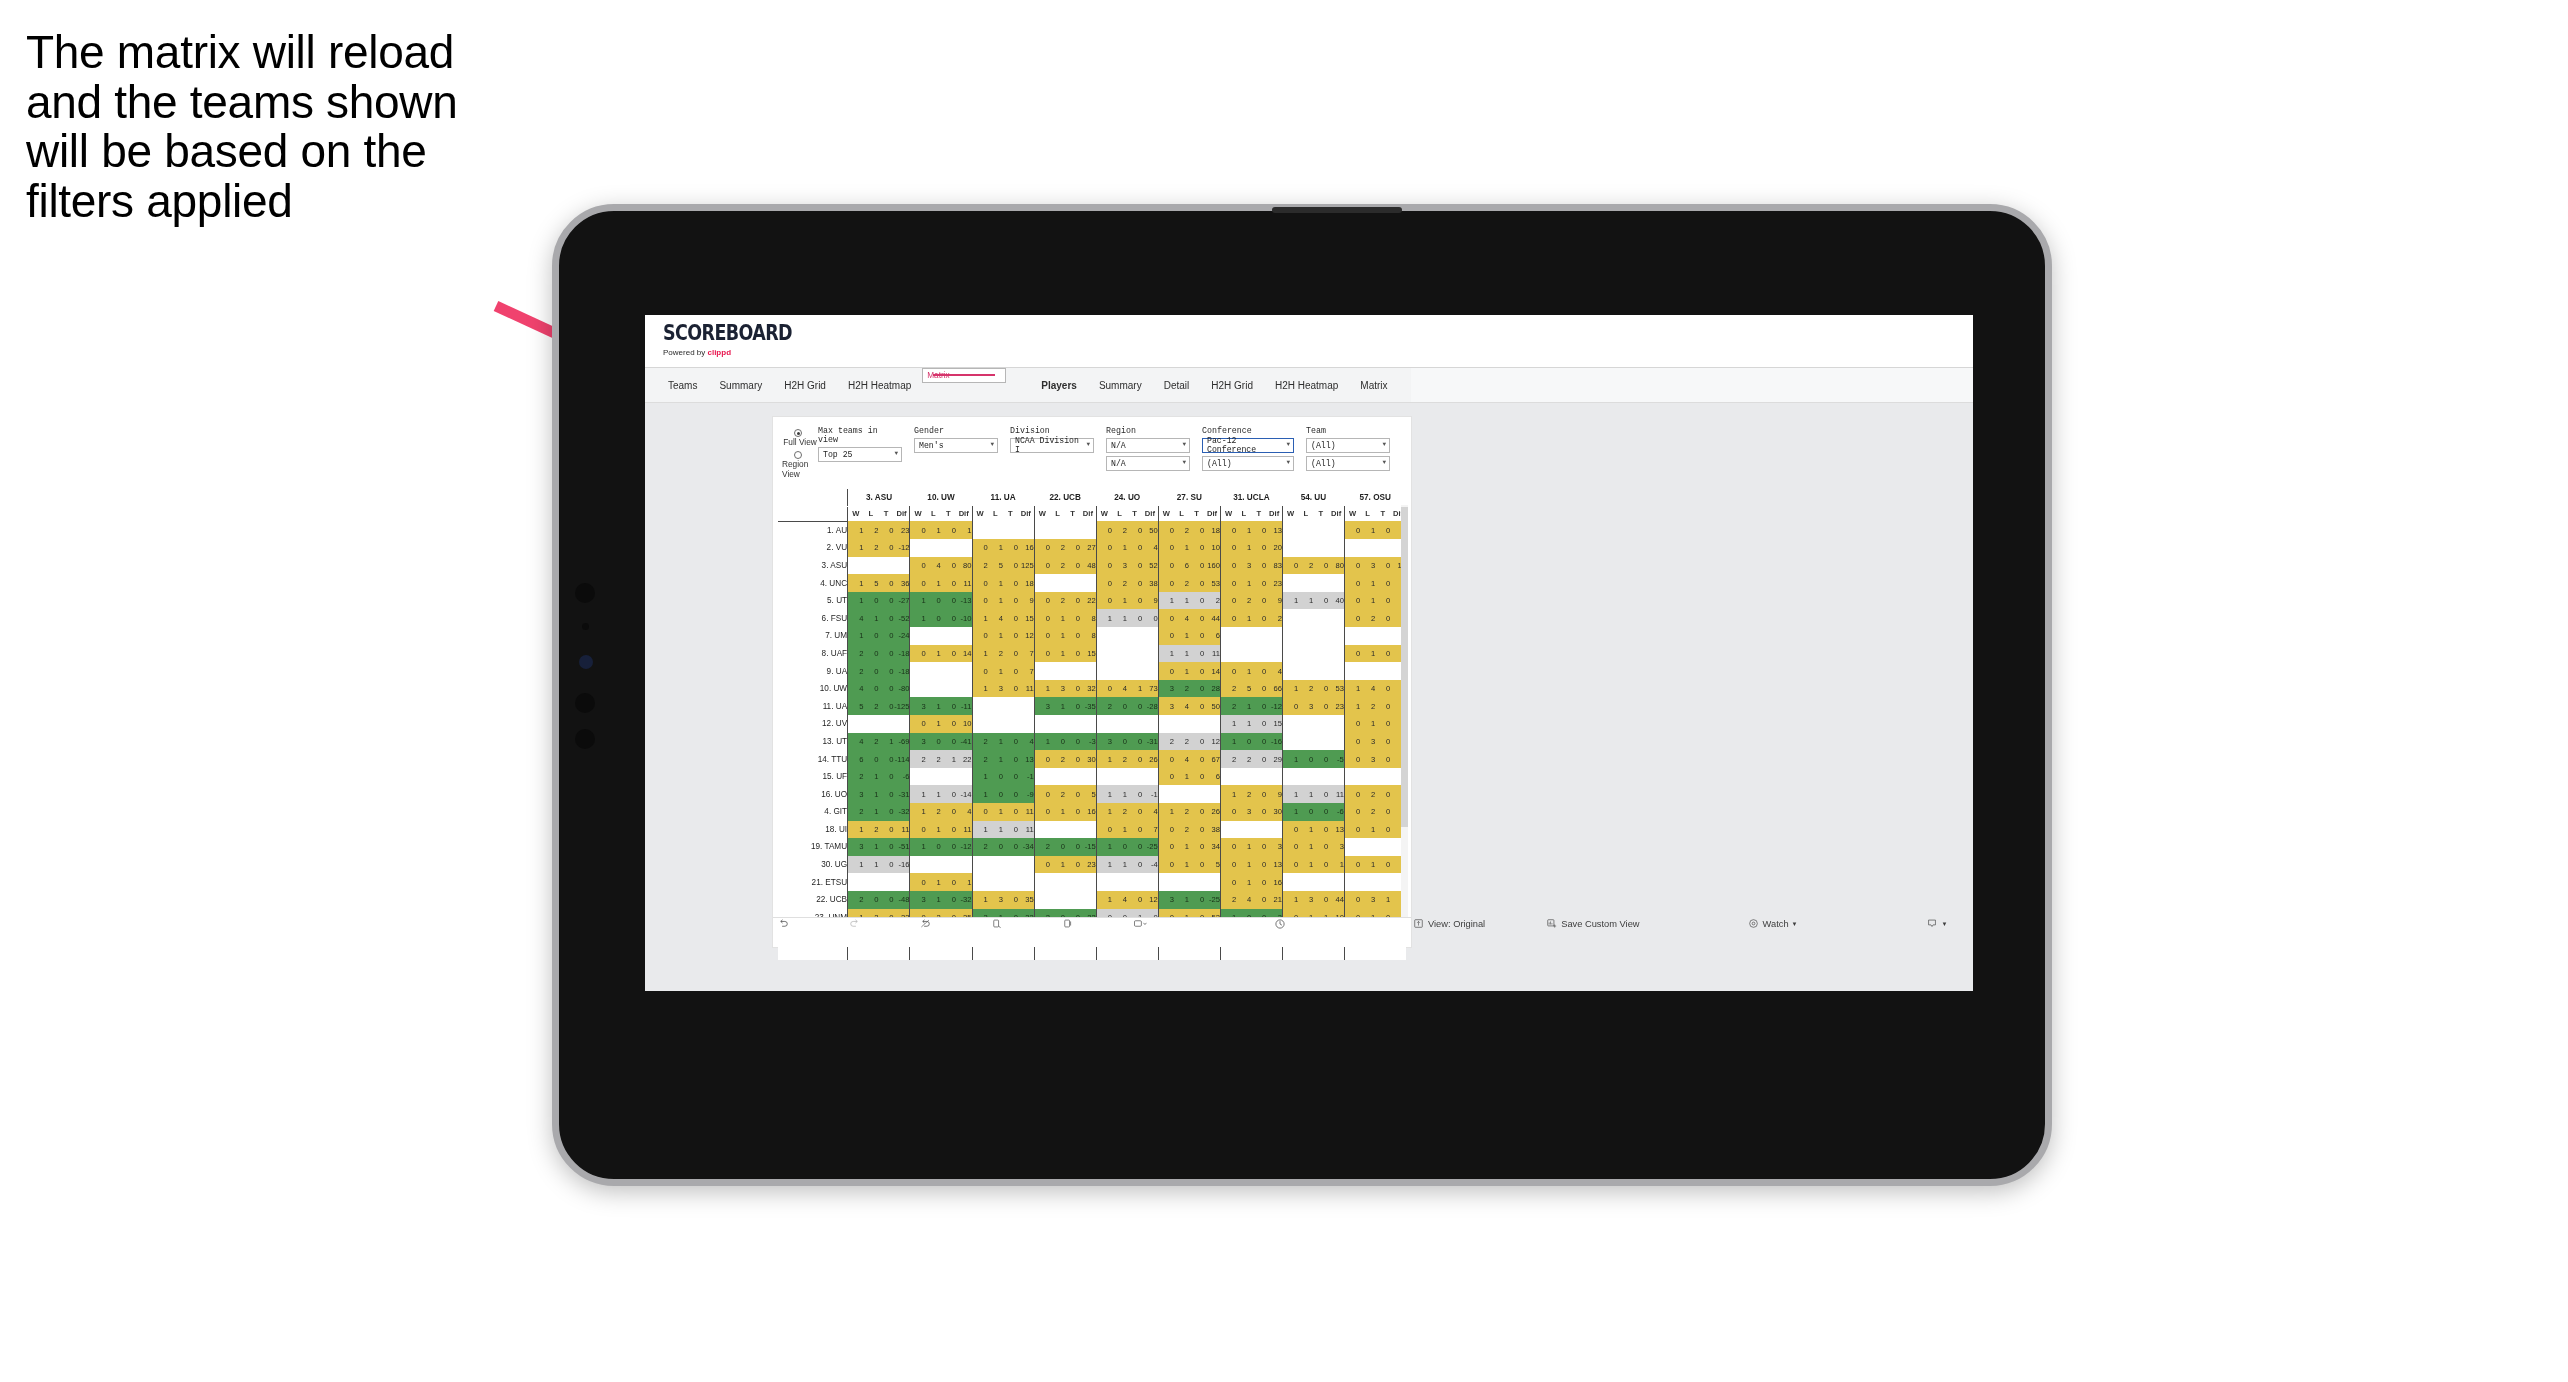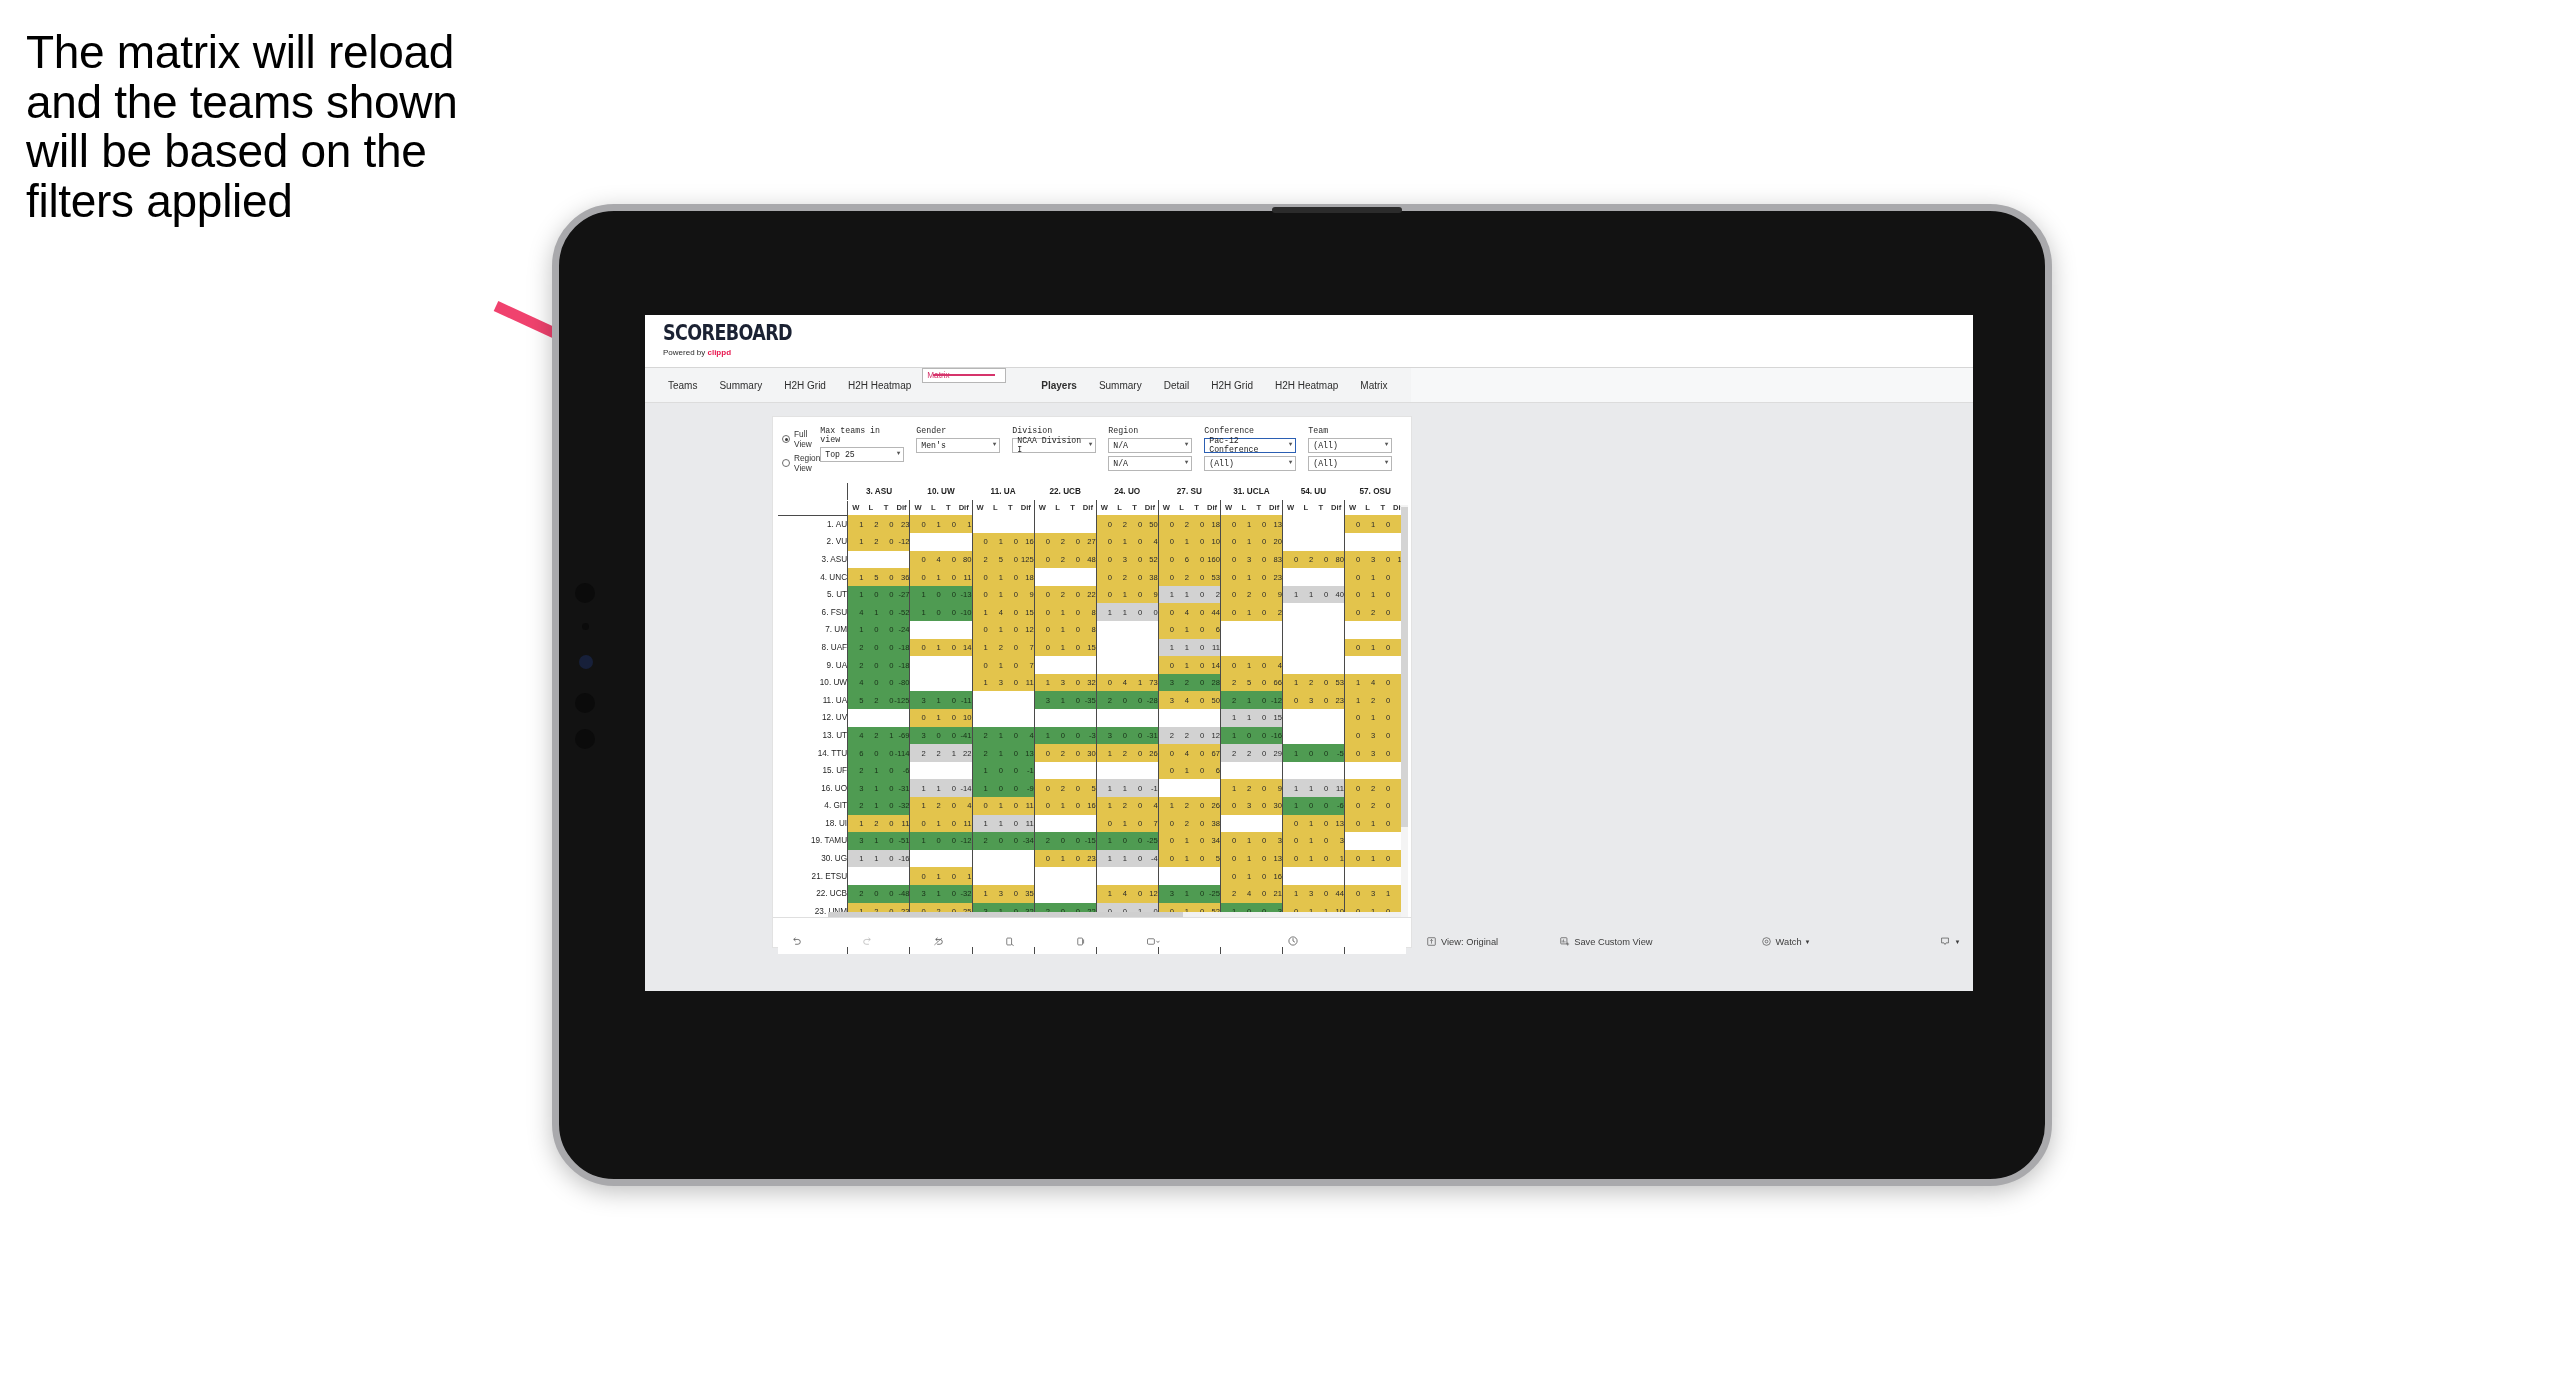--- a/index.html
+++ b/index.html
@@ -64,21 +64,21 @@
   .subGap{width:24px;}
   
   #canvas{position:relative;height:590px;background:#e9eaec;}
   #vizCard{
     position:absolute;left:128px;top:14px;width:638px;height:530px;background:#fff;
     box-shadow:0 0 0 1px #e2e2e2;
   }
   
   #filters{display:flex;padding:9px 9px 4px 9px;font-size:8px;color:#333;}
   .radioCol{width:78px;padding-top:3px;}
-  .radioRow{display:flex;align-items:center;margin-bottom:4px;font-size:8.3px;}
+  .radioRow{display:flex;align-items:center;margin-bottom:4px;font-size:8.3px;flex-direction:column;}
   .radioDot{
     width:8px;height:8px;border-radius:50%;border:1.1px solid #6d6d6d;margin-right:4px;
     box-sizing:border-box;background:#fff;position:relative;flex:0 0 auto;
   }
   .radioDot.on:after{content:"";position:absolute;left:1.6px;top:1.6px;width:3.2px;height:3.2px;border-radius:50%;background:#3b3b3b;}
   .fGroup{margin-right:12px;font-family:Liberation Mono, monospace;}
   .fLabel{font-size:8.3px;color:#2b2b2b;margin-bottom:2.5px;}
   .sel{
     width:84px;height:15px;border:1px solid #b6b6b6;background:#fff;box-sizing:border-box;
     display:flex;align-items:center;justify-content:space-between;padding:0 3px 0 4px;
@@ -119,21 +119,21 @@
   .tailRow td{height:16px;border-bottom:0;background:#fff;}
   .tailRow td.gl{border-left:1.4px solid #4a4a4a;}
   
   #hscroll{position:absolute;left:55px;bottom:34px;width:575px;height:8px;background:#f1f1f1;}
   #hthumb{position:absolute;left:0;top:0;width:355px;height:8px;background:#cfcfcf;}
   #vscroll{position:absolute;right:3px;top:88px;width:7px;height:420px;background:#f4f4f4;}
   #vthumb{position:absolute;right:3px;top:90px;width:7px;height:320px;background:#d4d4d4;}
   
   #toolbar{
     position:absolute;left:0;bottom:0;width:100%;height:30px;background:#fff;
-    border-top:1px solid #dfdfdf;display:flex;align-items:flex-end;padding-left:18px;
+    border-top:1px solid #dfdfdf;display:flex;align-items:flex-start;padding-left:5px;
     box-sizing:border-box;font-size:9.3px;color:#3d3d3d;gap:47px;
   }
   .tIcon{margin-right:13px;display:flex;align-items:center;color:#4a4a4a;}
   .tDiv{width:1px;height:13px;background:#d3d3d3;margin:0 10px;}
   .tBtn{display:flex;align-items:center;margin-right:14px;white-space:nowrap;}
   .tBtn svg{margin-right:4px;}
   .spacer{flex:1;}
 </style>
 </head>
 <body>

